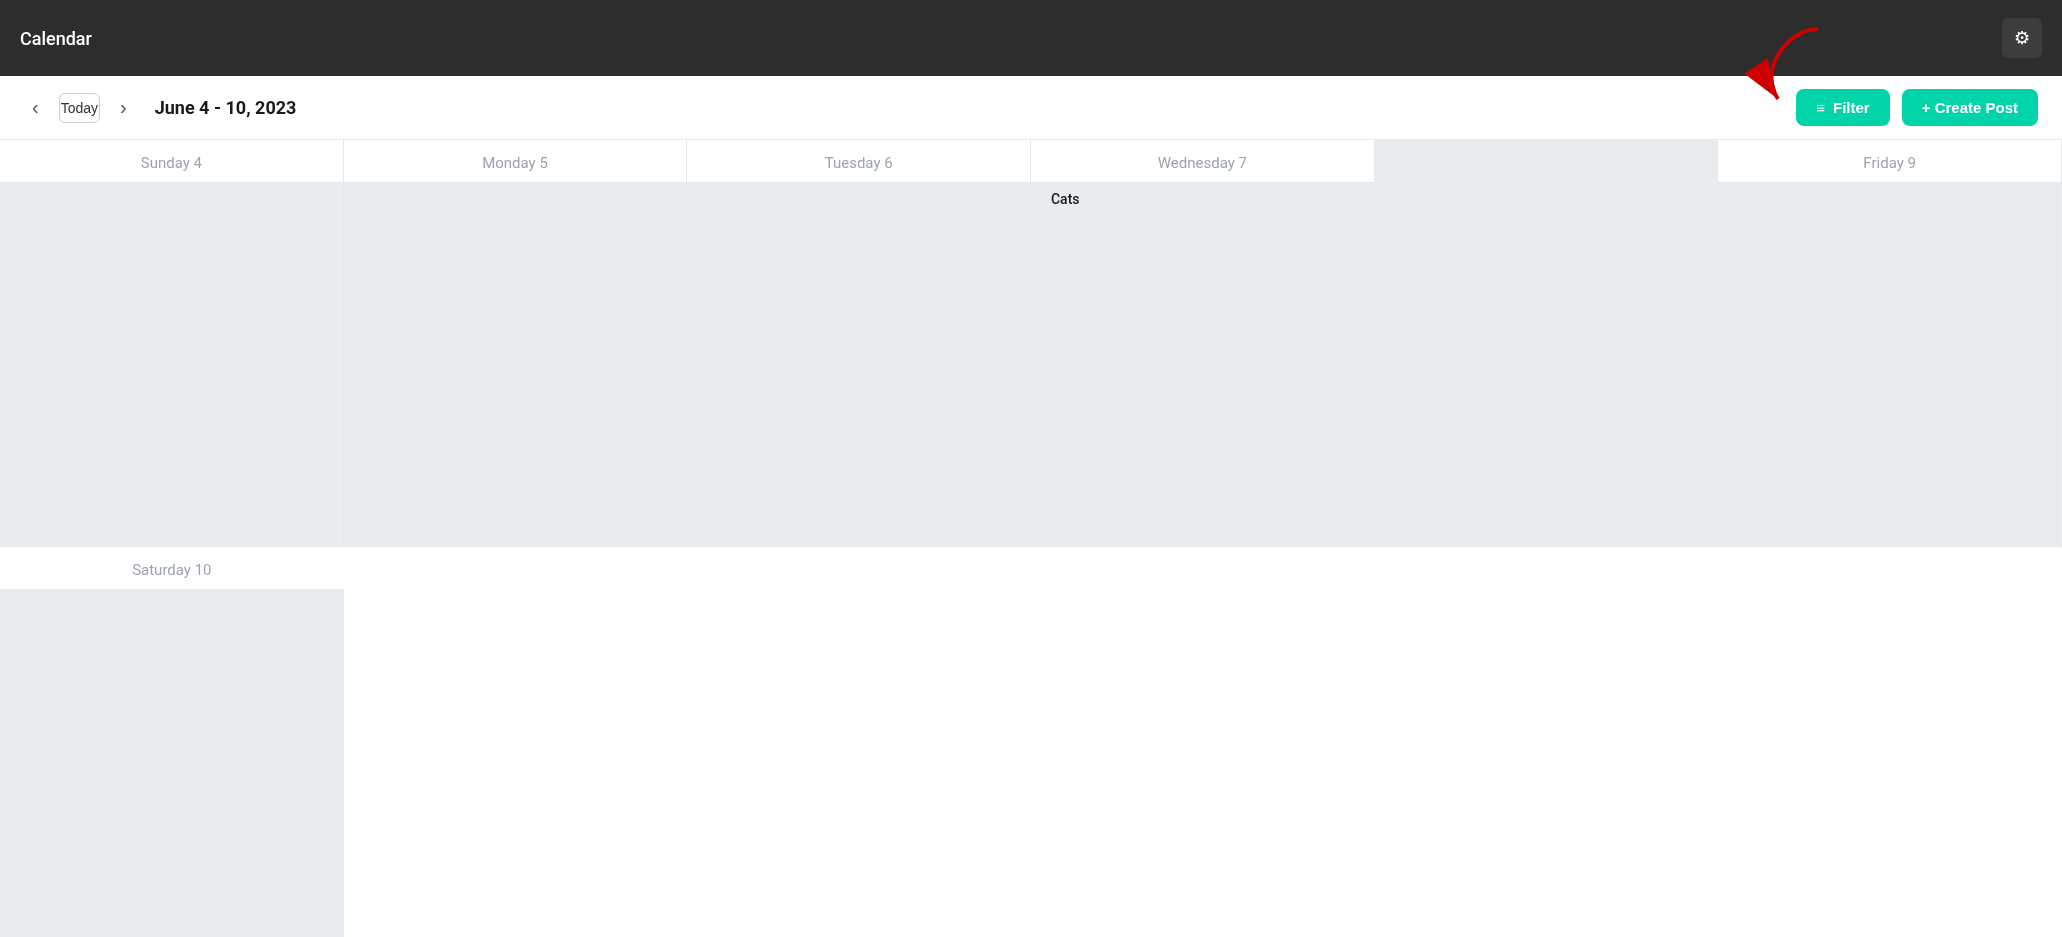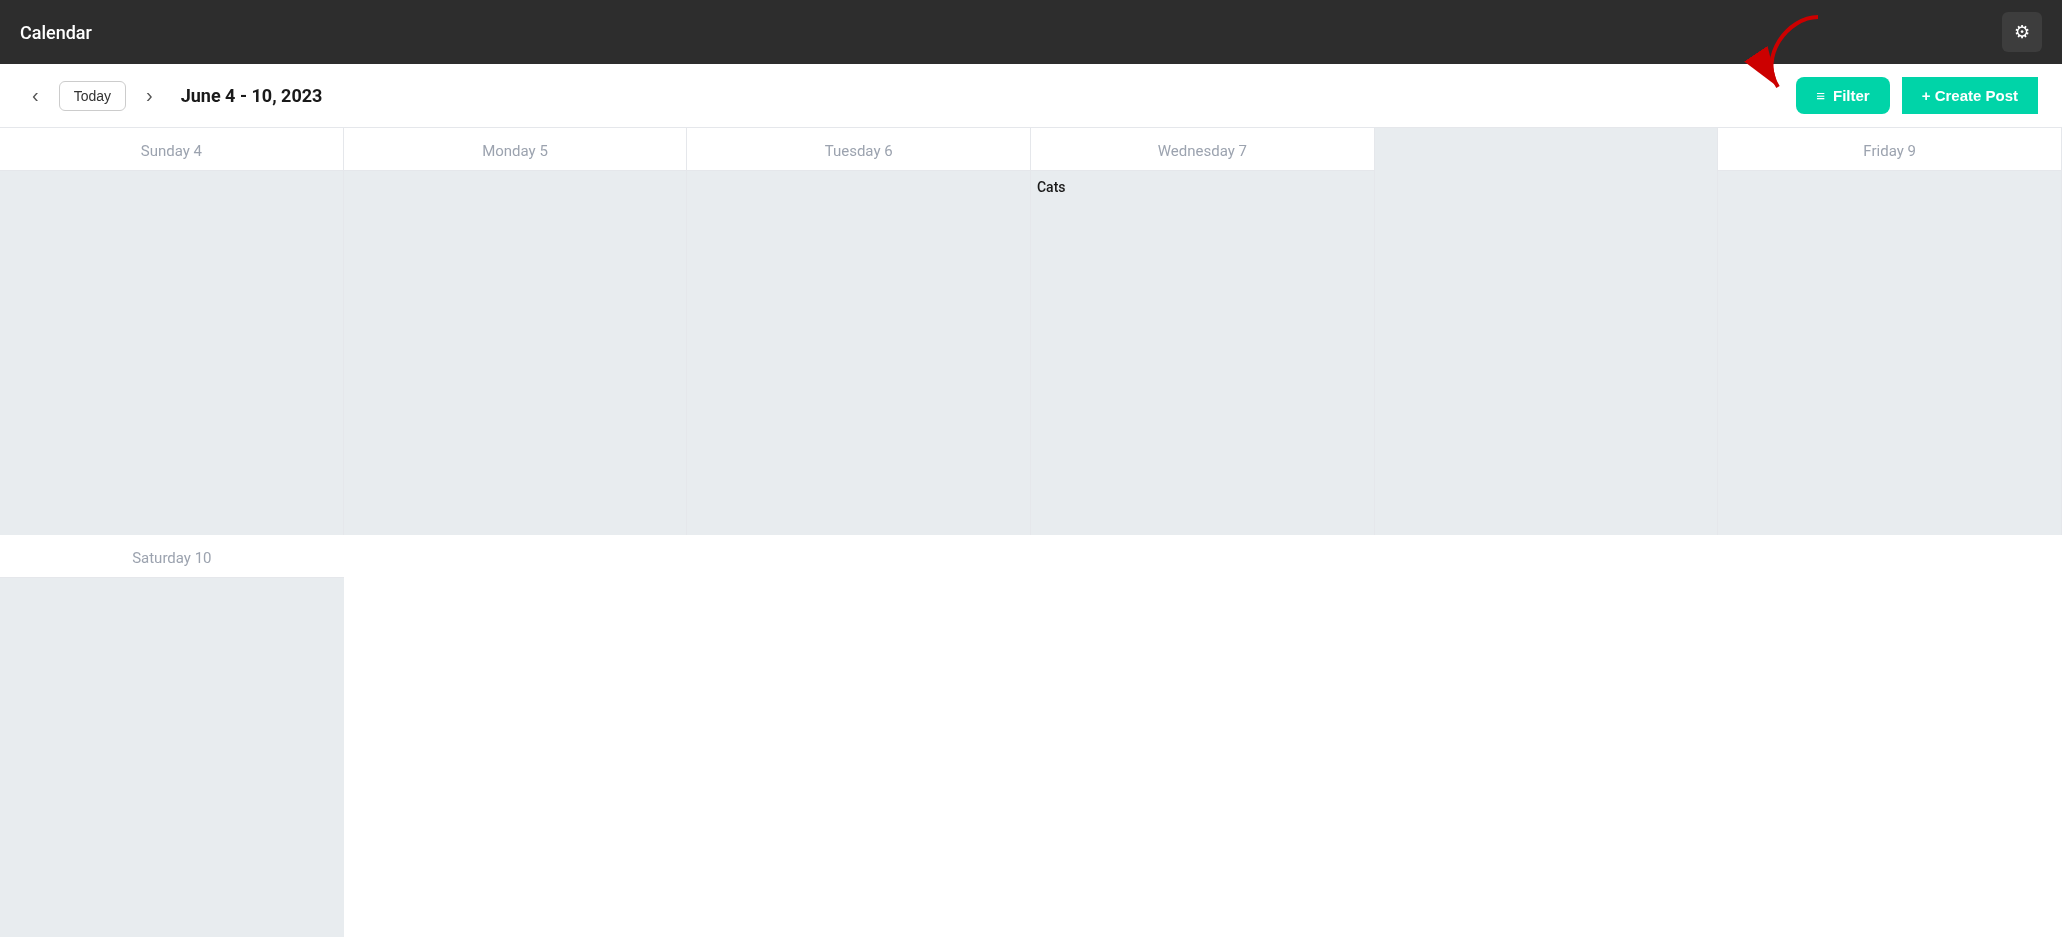--- a/index.html
+++ b/index.html
@@ -11,21 +11,21 @@
     body {
       font-family: -apple-system, BlinkMacSystemFont, 'Segoe UI', Roboto, sans-serif;
       background: #f5f5f5;
       width: 2062px;
       min-height: 937px;
     }
 
     
     .top-bar {
       background: #2d2d2d;
-      height: 64px;
+      height: 76px;
       display: flex;
       align-items: center;
       justify-content: space-between;
       padding: 0 20px;
     }
 
     .top-bar-title {
       color: #ffffff;
       font-size: 18px;
       font-weight: 500;
@@ -69,21 +69,21 @@
       font-size: 20px;
       color: #555;
       padding: 4px 8px;
       border-radius: 4px;
     }
 
     .today-btn {
       background: none;
       border: 1px solid #ccc;
       border-radius: 6px;
-      padding: 6px 14px;
+      padding: 6px 1px;
       cursor: pointer;
       font-size: 14px;
       color: #333;
     }
 
     .date-range {
       font-size: 18px;
       font-weight: 700;
       color: #1a1a1a;
       margin-left: 8px;
@@ -107,21 +107,21 @@
       cursor: pointer;
       display: flex;
       align-items: center;
       gap: 8px;
     }
 
     .create-post-btn {
       background: #00d4a8;
       color: #ffffff;
       border: none;
-      border-radius: 0;
+      border-radius: 8px;
       padding: 10px 20px;
       font-size: 15px;
       font-weight: 600;
       cursor: pointer;
     }
 
     
     .calendar-grid {
       display: grid;
       grid-template-columns: repeat(6, 1fr);
@@ -153,21 +153,21 @@
       flex: 1;
       background: #e8ecef;
       margin: 0;
       position: relative;
     }
 
     
     .cats-label {
       position: absolute;
       top: 8px;
-      left: 6px;
+      left: 20px;
       font-size: 14px;
       font-weight: 500;
       color: #1a1a1a;
     }
 
     
     .arrow-svg-container {
       position: absolute;
       top: -70px;
       right: 190px;

